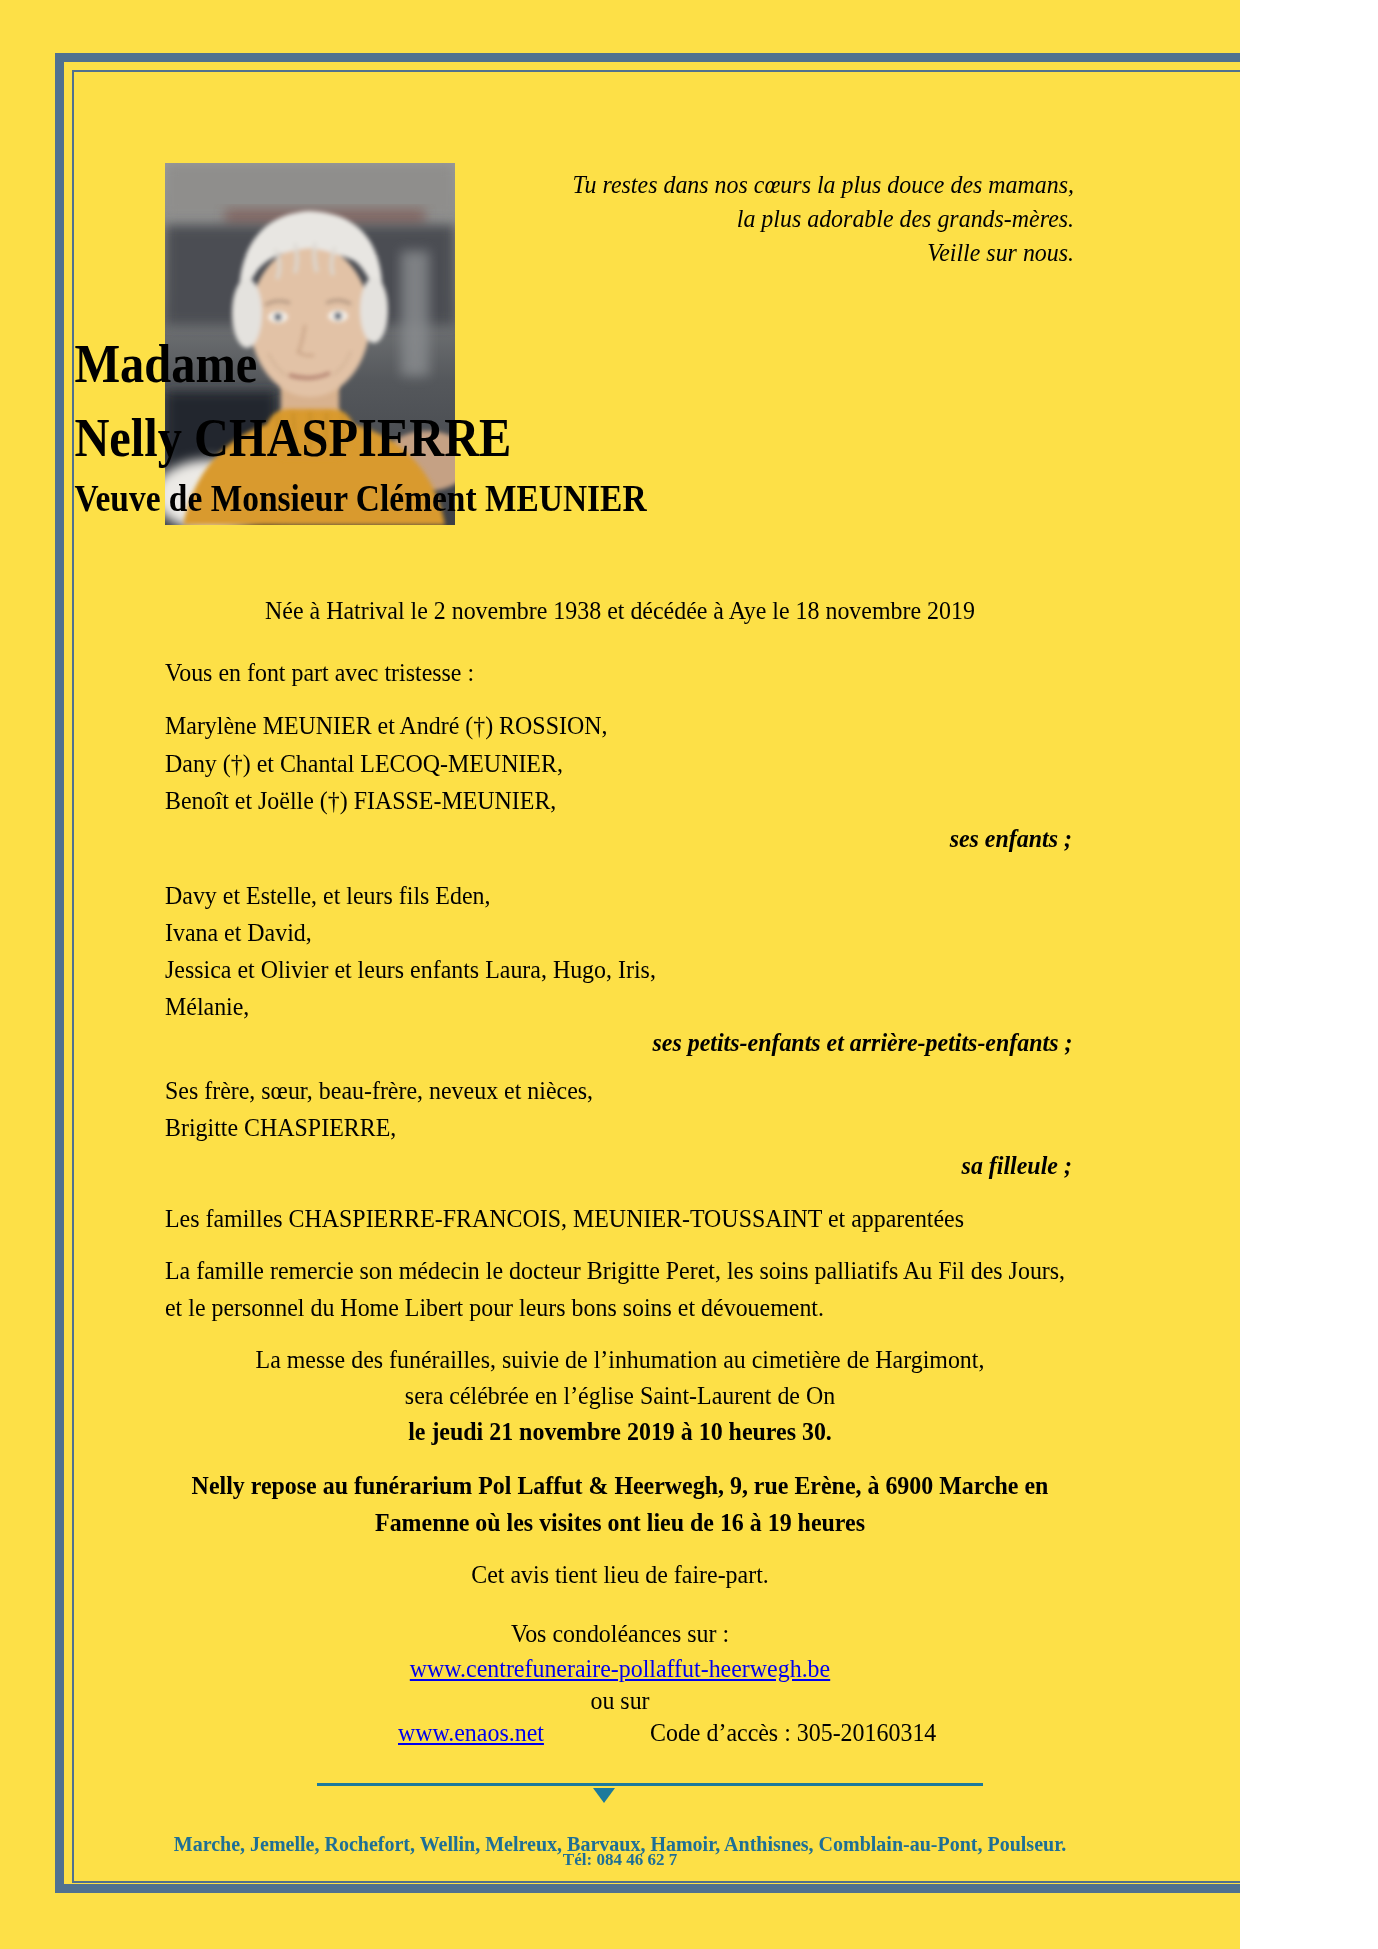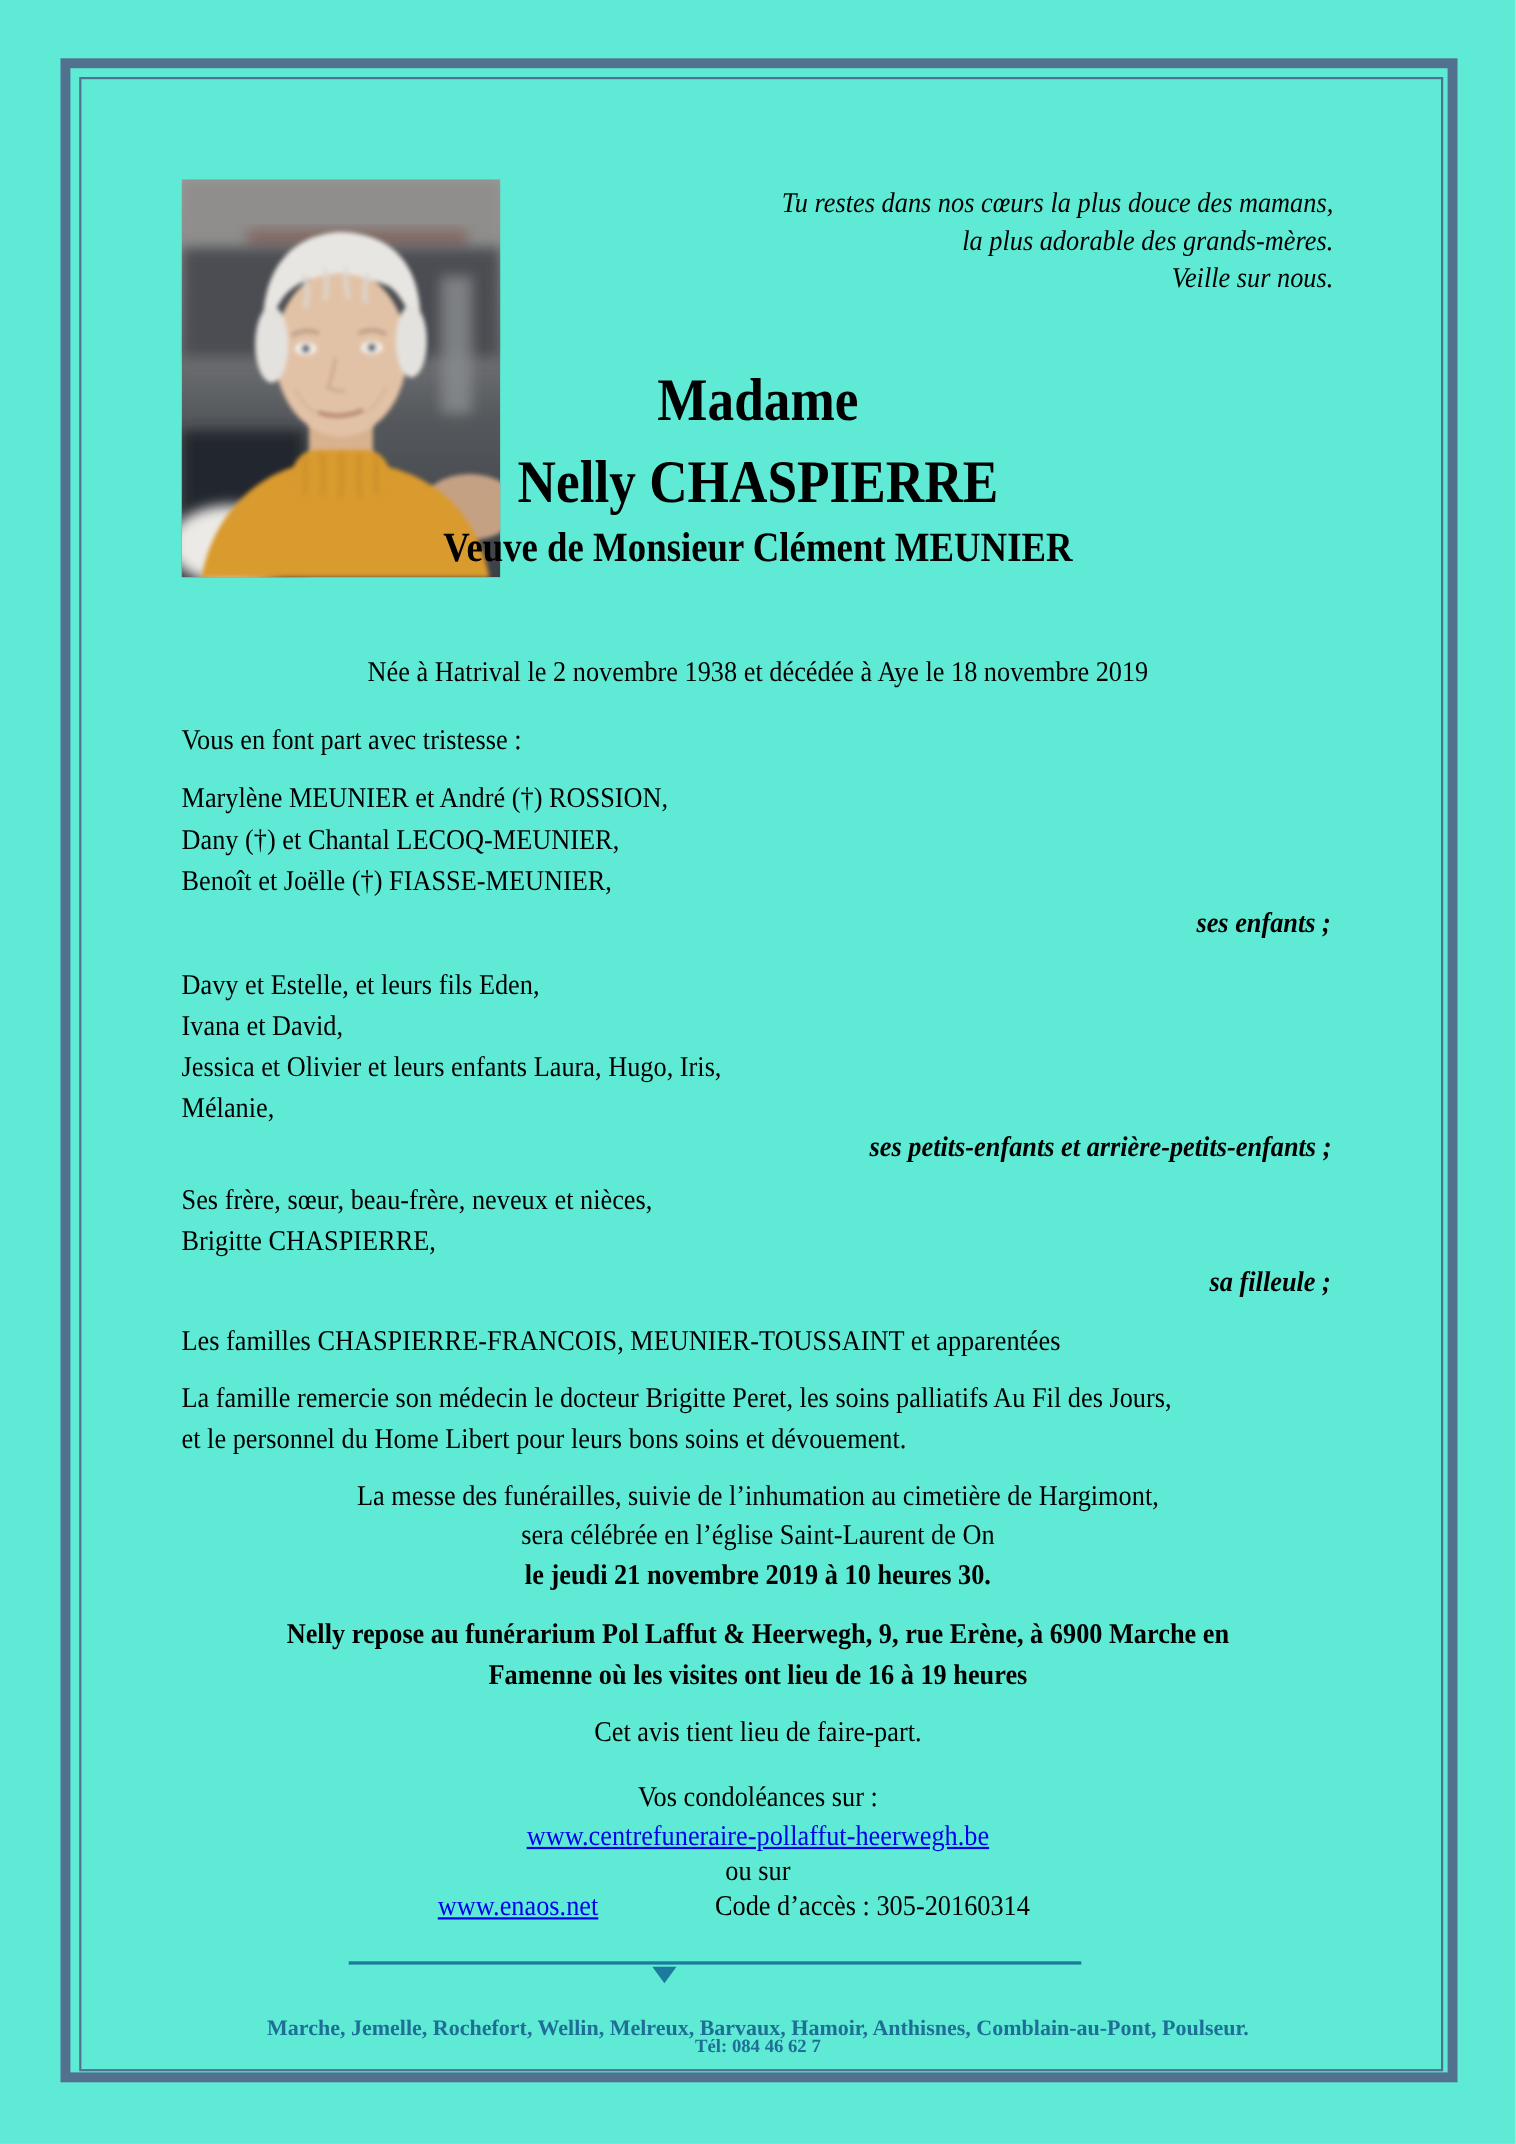--- a/index.html
+++ b/index.html
@@ -1,20 +1,20 @@
 <!DOCTYPE html>
 <html><head>
 <meta charset="utf-8">
 <style>
   html,body{margin:0;padding:0;background:#ffffff;}
   .page{
     position:relative;
-    width:1378px;
+    width:1240px;
     height:1949px;
-    background:#5eead4;
+    background:#fde047;
     overflow:hidden;
     font-family:"Liberation Serif", serif;
     color:#000000;
   }
   
   .frame-outer{
     position:absolute; left:55px; top:53px;
     width:1270px; height:1840px;
     box-sizing:border-box;
     border:9px solid #51718F;
@@ -35,21 +35,21 @@
   .serif{font-family:"Liberation Serif", serif;}
   .cond-c{transform:scaleX(0.92); transform-origin:50% 0;}
   .cond-l{transform:scaleX(0.92); transform-origin:0 0;}
   .cond-r{transform:scaleX(0.92); transform-origin:100% 0;}
   .quote{
     right:166px; top:168px;
     font-size:26px; font-style:italic;
     line-height:34px; text-align:right;
     white-space:nowrap;
   }
-  .title-block{left:0; right:0; top:328px; text-align:center;}
+  .title-block{left:0; right:0; top:328px; }
   .title-salutation{font-size:55px; font-weight:bold; line-height:72px; transform:scaleX(0.88); transform-origin:50% 50%;}
   .title-name{font-size:55px; font-weight:bold; line-height:76px; transform:scaleX(0.88); transform-origin:50% 50%;}
   .title-widow{font-size:38px; font-weight:bold; line-height:44px; transform:scaleX(0.88); transform-origin:50% 50%;}
   .body-line{font-size:26px; line-height:37px; white-space:nowrap;}
   .body-block{font-size:26px; line-height:37px; white-space:nowrap;}
   .center{left:0; right:0; text-align:center;}
   .leftcol{left:165px; text-align:left;}
   .rlabel{
     right:168px; text-align:right;
     font-size:26px; line-height:37px;

